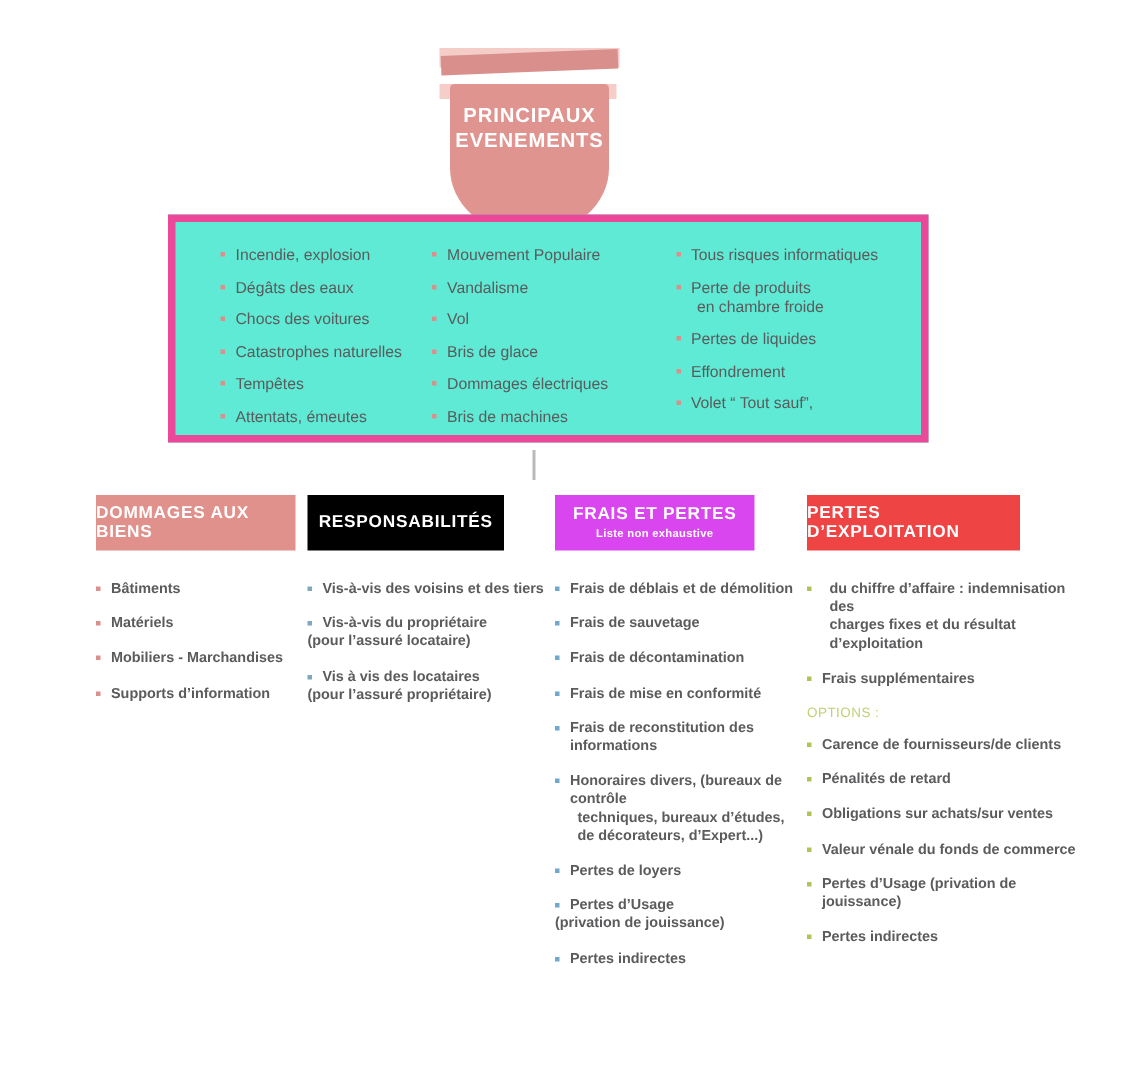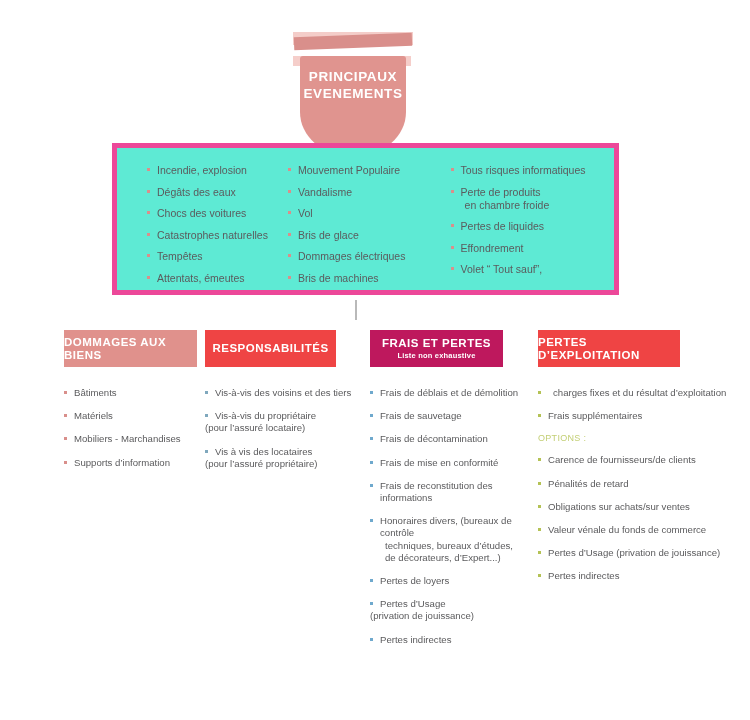--- a/index.html
+++ b/index.html
@@ -172,43 +172,44 @@
   }
   .cat-item .b {
     position: absolute;
     left: 0;
     top: 4px;
     width: 3px;
     height: 3px;
   }
   .cat-item .ln {
     display: block;
+    font-weight: bold;
   }
   .cat-item .ln.ind {
     padding-left: 5px;
   }
   .cat-item .ln.noind {
     padding-left: 0;
     margin-left: -10px;
   }
   .options-label {
     font-size: 9px;
     font-weight: normal;
     letter-spacing: .3px;
     margin-bottom: 11px;
     margin-top: 0;
   }
 
   
   #cat-dommages  { left: 37px;  width: 150px; margin-left: 27px; }
   #cat-dommages .cat-header { width: 133px; background: #e0918c; }
   #cat-responsabilites { left: 205px; width: 165px; }
-  #cat-responsabilites .cat-header { width: 131px; background: #ef4444; }
+  #cat-responsabilites .cat-header { width: 131px; background: #000000; }
   #cat-frais { left: 370px; width: 168px; }
-  #cat-frais .cat-header { width: 133px; background: #be185d; }
+  #cat-frais .cat-header { width: 133px; background: #d946ef; }
   #cat-exploitation { left: 538px; width: 190px; }
   #cat-exploitation .cat-header { width: 142px; background: #ef4444; }
 
   #cat-dommages .cat-item .b { background: #d98f8b; }
   #cat-responsabilites .cat-item .b { background: #7fa8bd; }
   #cat-frais .cat-item .b { background: #6fa9cd; }
   #cat-exploitation .cat-item .b { background: #b4c255; }
   #cat-exploitation .options-label { color: #c3cf75; }
 </style>
 </head>
@@ -349,20 +350,21 @@
     </div>
 </div>
 
 <div class="cat" id="cat-exploitation">
   <div class="cat-header">
     <div class="h-title">PERTES D’EXPLOITATION</div>
   </div>
   <div class="cat-list">
       <div class="cat-item">
         <span class="b"></span>
+        <span class="ln ind">du chiffre d’affaire : indemnisation des</span>
         <span class="ln ind">charges fixes et du résultat d’exploitation</span>
       </div>
       <div class="cat-item">
         <span class="b"></span>
         <span class="ln">Frais supplémentaires</span>
       </div>
       <div class="options-label">OPTIONS :</div>
       <div class="cat-item">
         <span class="b"></span>
         <span class="ln">Carence de fournisseurs/de clients</span>

